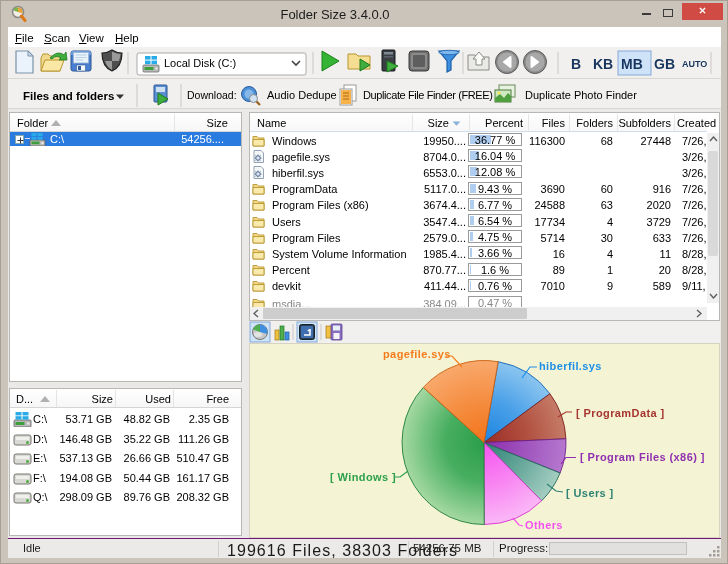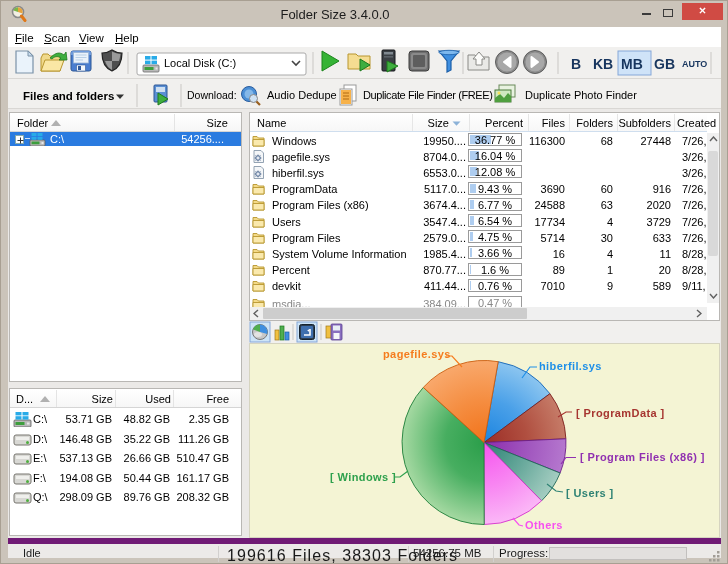--- a/index.html
+++ b/index.html
@@ -14,21 +14,21 @@
 #content { left:7px; top:26px; width:713px; height:531px; background:#ebe9e7; }
 #menubar { left:7px; top:26px; width:713px; height:20px; padding-top:3px; background:#ffffff; font-size:11.5px; color:#000; }
 .menu { position:absolute; top:5px; }
 #toolbar1 { left:7px; top:46px; width:713px; height:32px; background:#f1f0ee; border-bottom:1px solid #d9d7d4; } #toolbar1 > svg, #toolbar2 > svg { margin-left:-7px; }
 #toolbar2 { left:7px; top:78px; width:713px; height:30px; background:#f1f0ee; border-bottom:1px solid #d9d7d4; }
 #treepanel { left:8px; top:111px; width:233px; height:270px; background:#fff; border:1px solid #b9b7b4; }
 #drivepanel { left:8px; top:387px; width:233px; height:148px; background:#fff; border:1px solid #b9b7b4; }
 #listpanel { left:248px; top:111px; width:471px; height:209px; background:#fff; border:1px solid #b9b7b4; }
 #charttools { left:248px; top:320px; width:471px; height:22px; background:#f1f0ee; }
 #chart { left:248px; top:342px; width:471px; height:195px; background:#f4f4d4; border:1px solid #d6d4c0; }
-#statusbar { left:7px; top:537px; width:713px; height:20px; background:#eceae8; border-top:6px solid #701a75; font-size:11px; color:#1a1a1a; }
+#statusbar { left:7px; top:537px; width:713px; height:20px; background:#eceae8; border-top:1px solid #701a75; font-size:11px; color:#1a1a1a; }
 .hdr { font-size:11px; color:#000; }
 .cell { position:absolute; font-size:11px; color:#000; white-space:nowrap; }
 .right { text-align:right; }
 .pctbox { position:absolute; border:1px solid #9a9a9a; background:#fff; height:13px; width:54px; }
 .pctfill { position:absolute; left:1px; top:1px; bottom:1px; background:#aecdf0; }
 .pcttext { position:absolute; width:100%; text-align:center; font-size:11px; top:0px; }
 </style>
 </head>
 <body>
 <div id="win">

